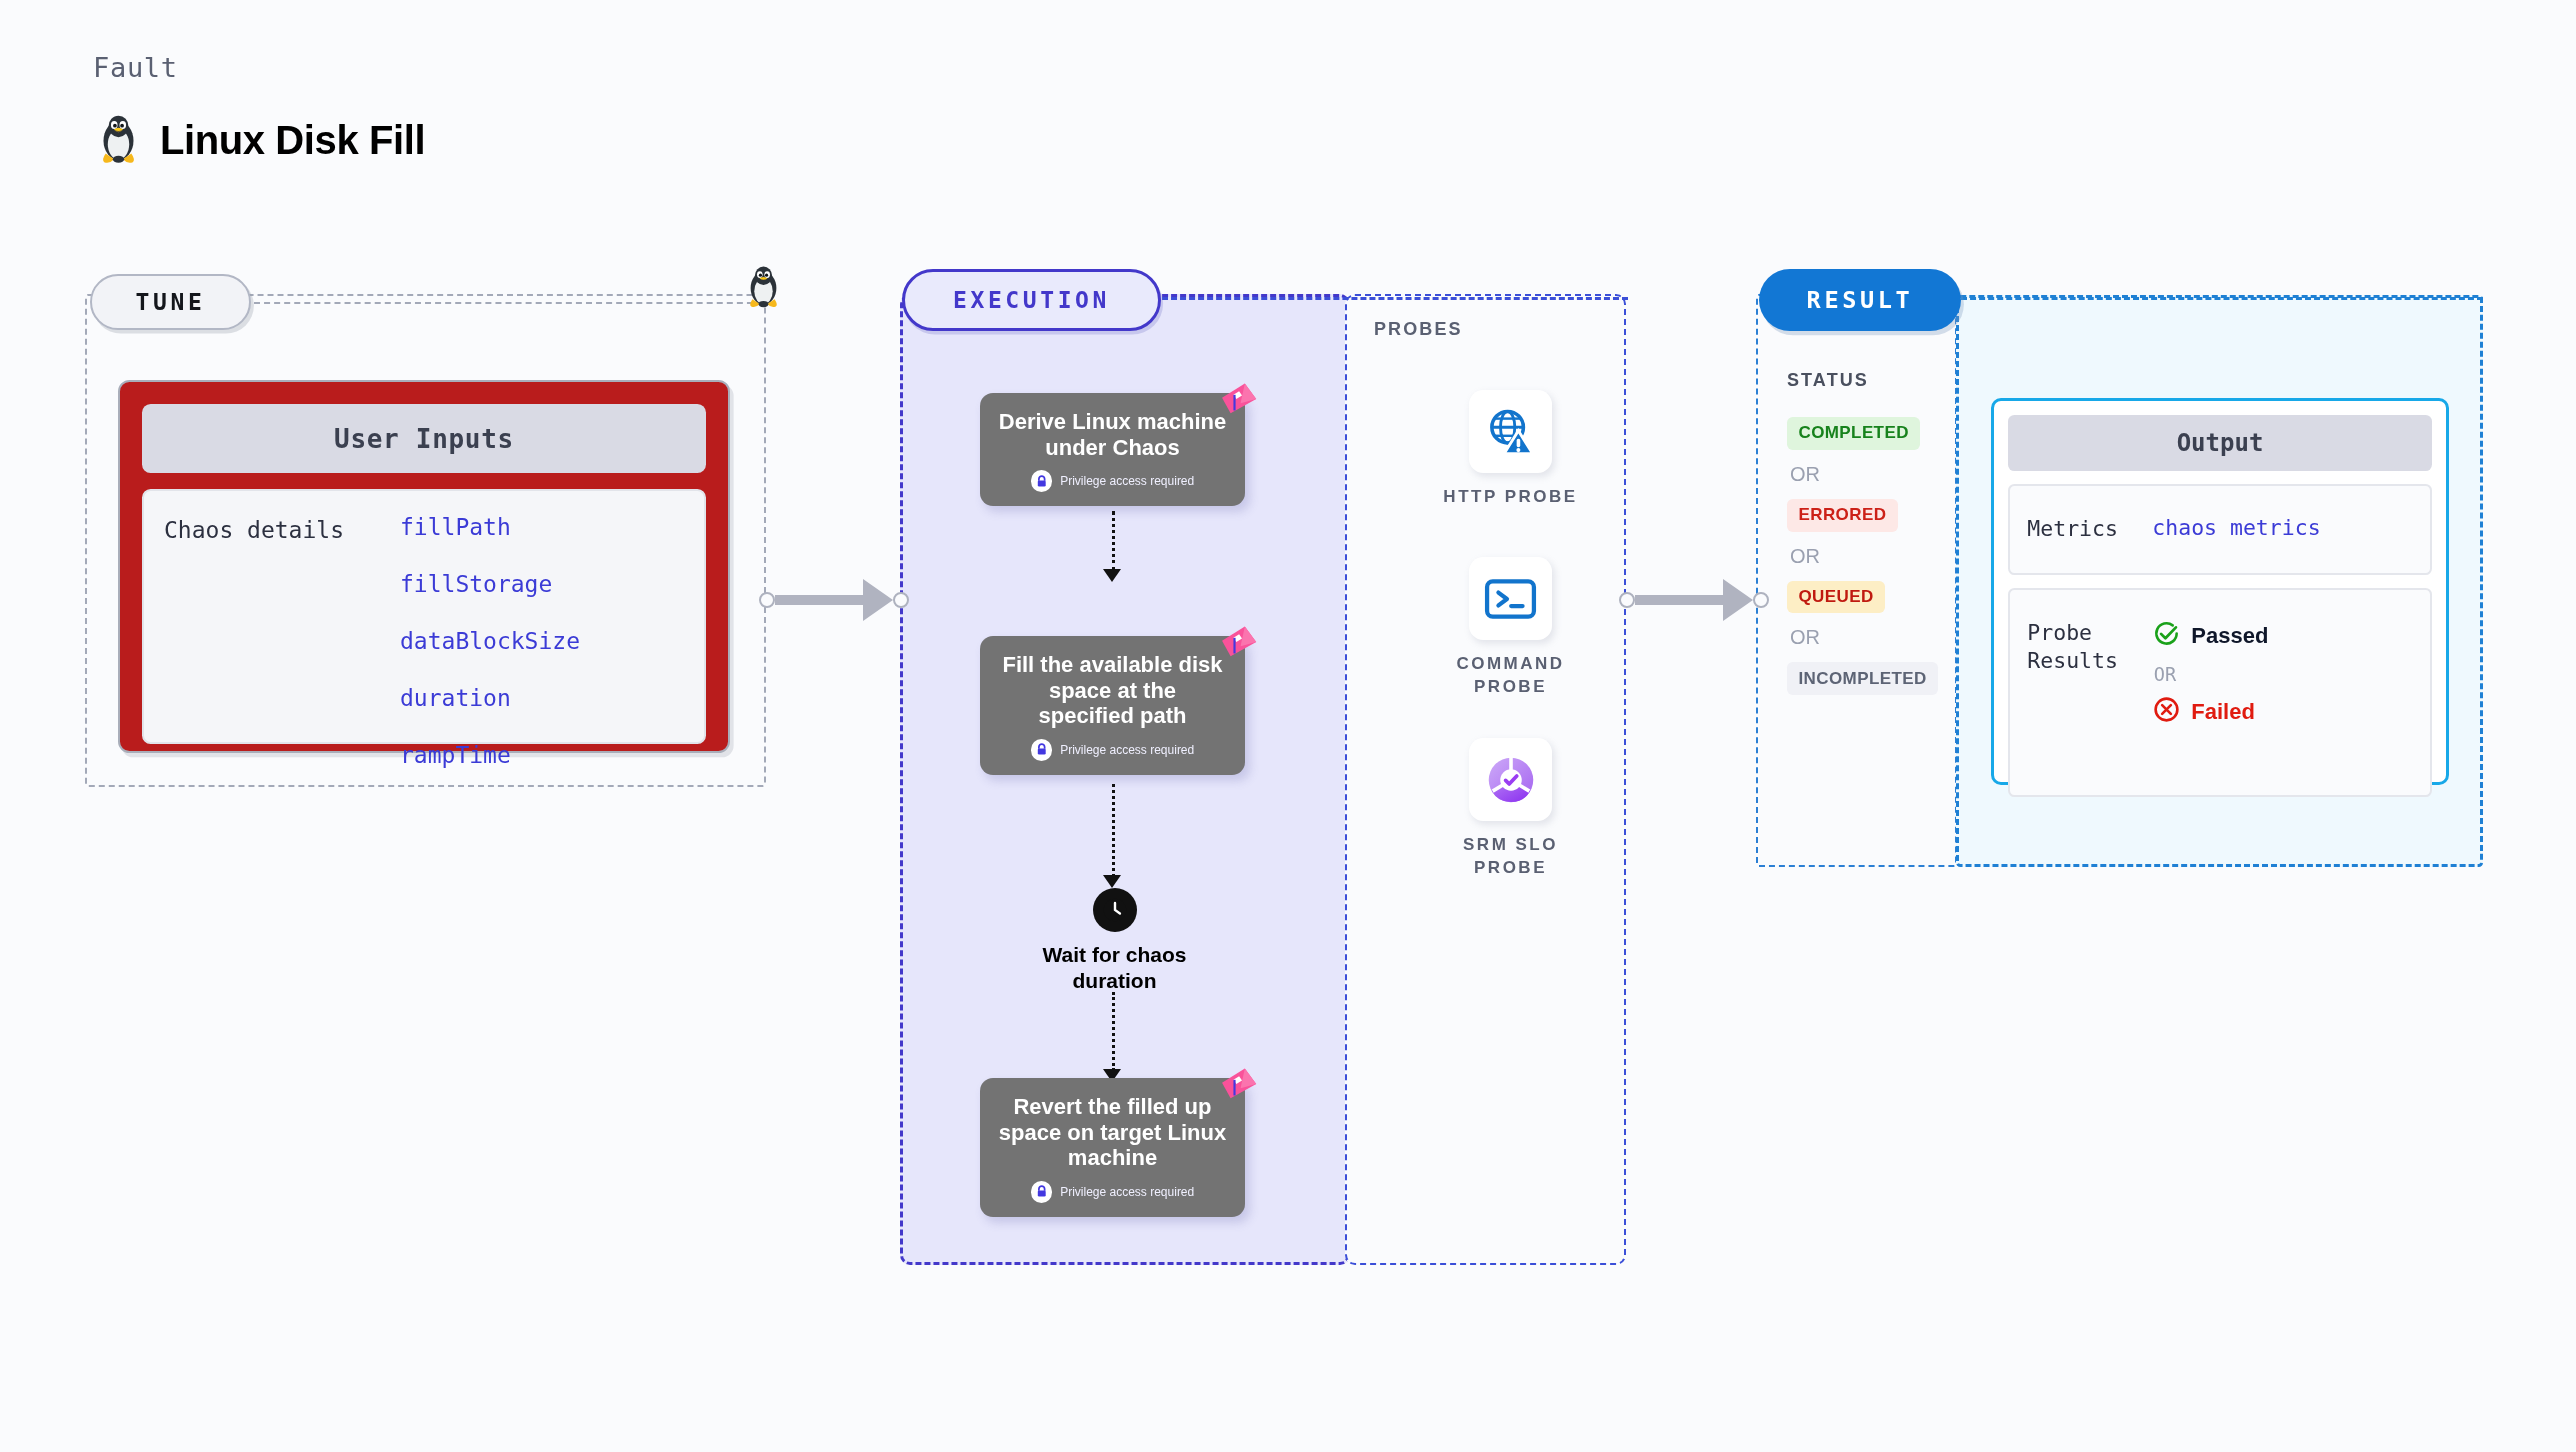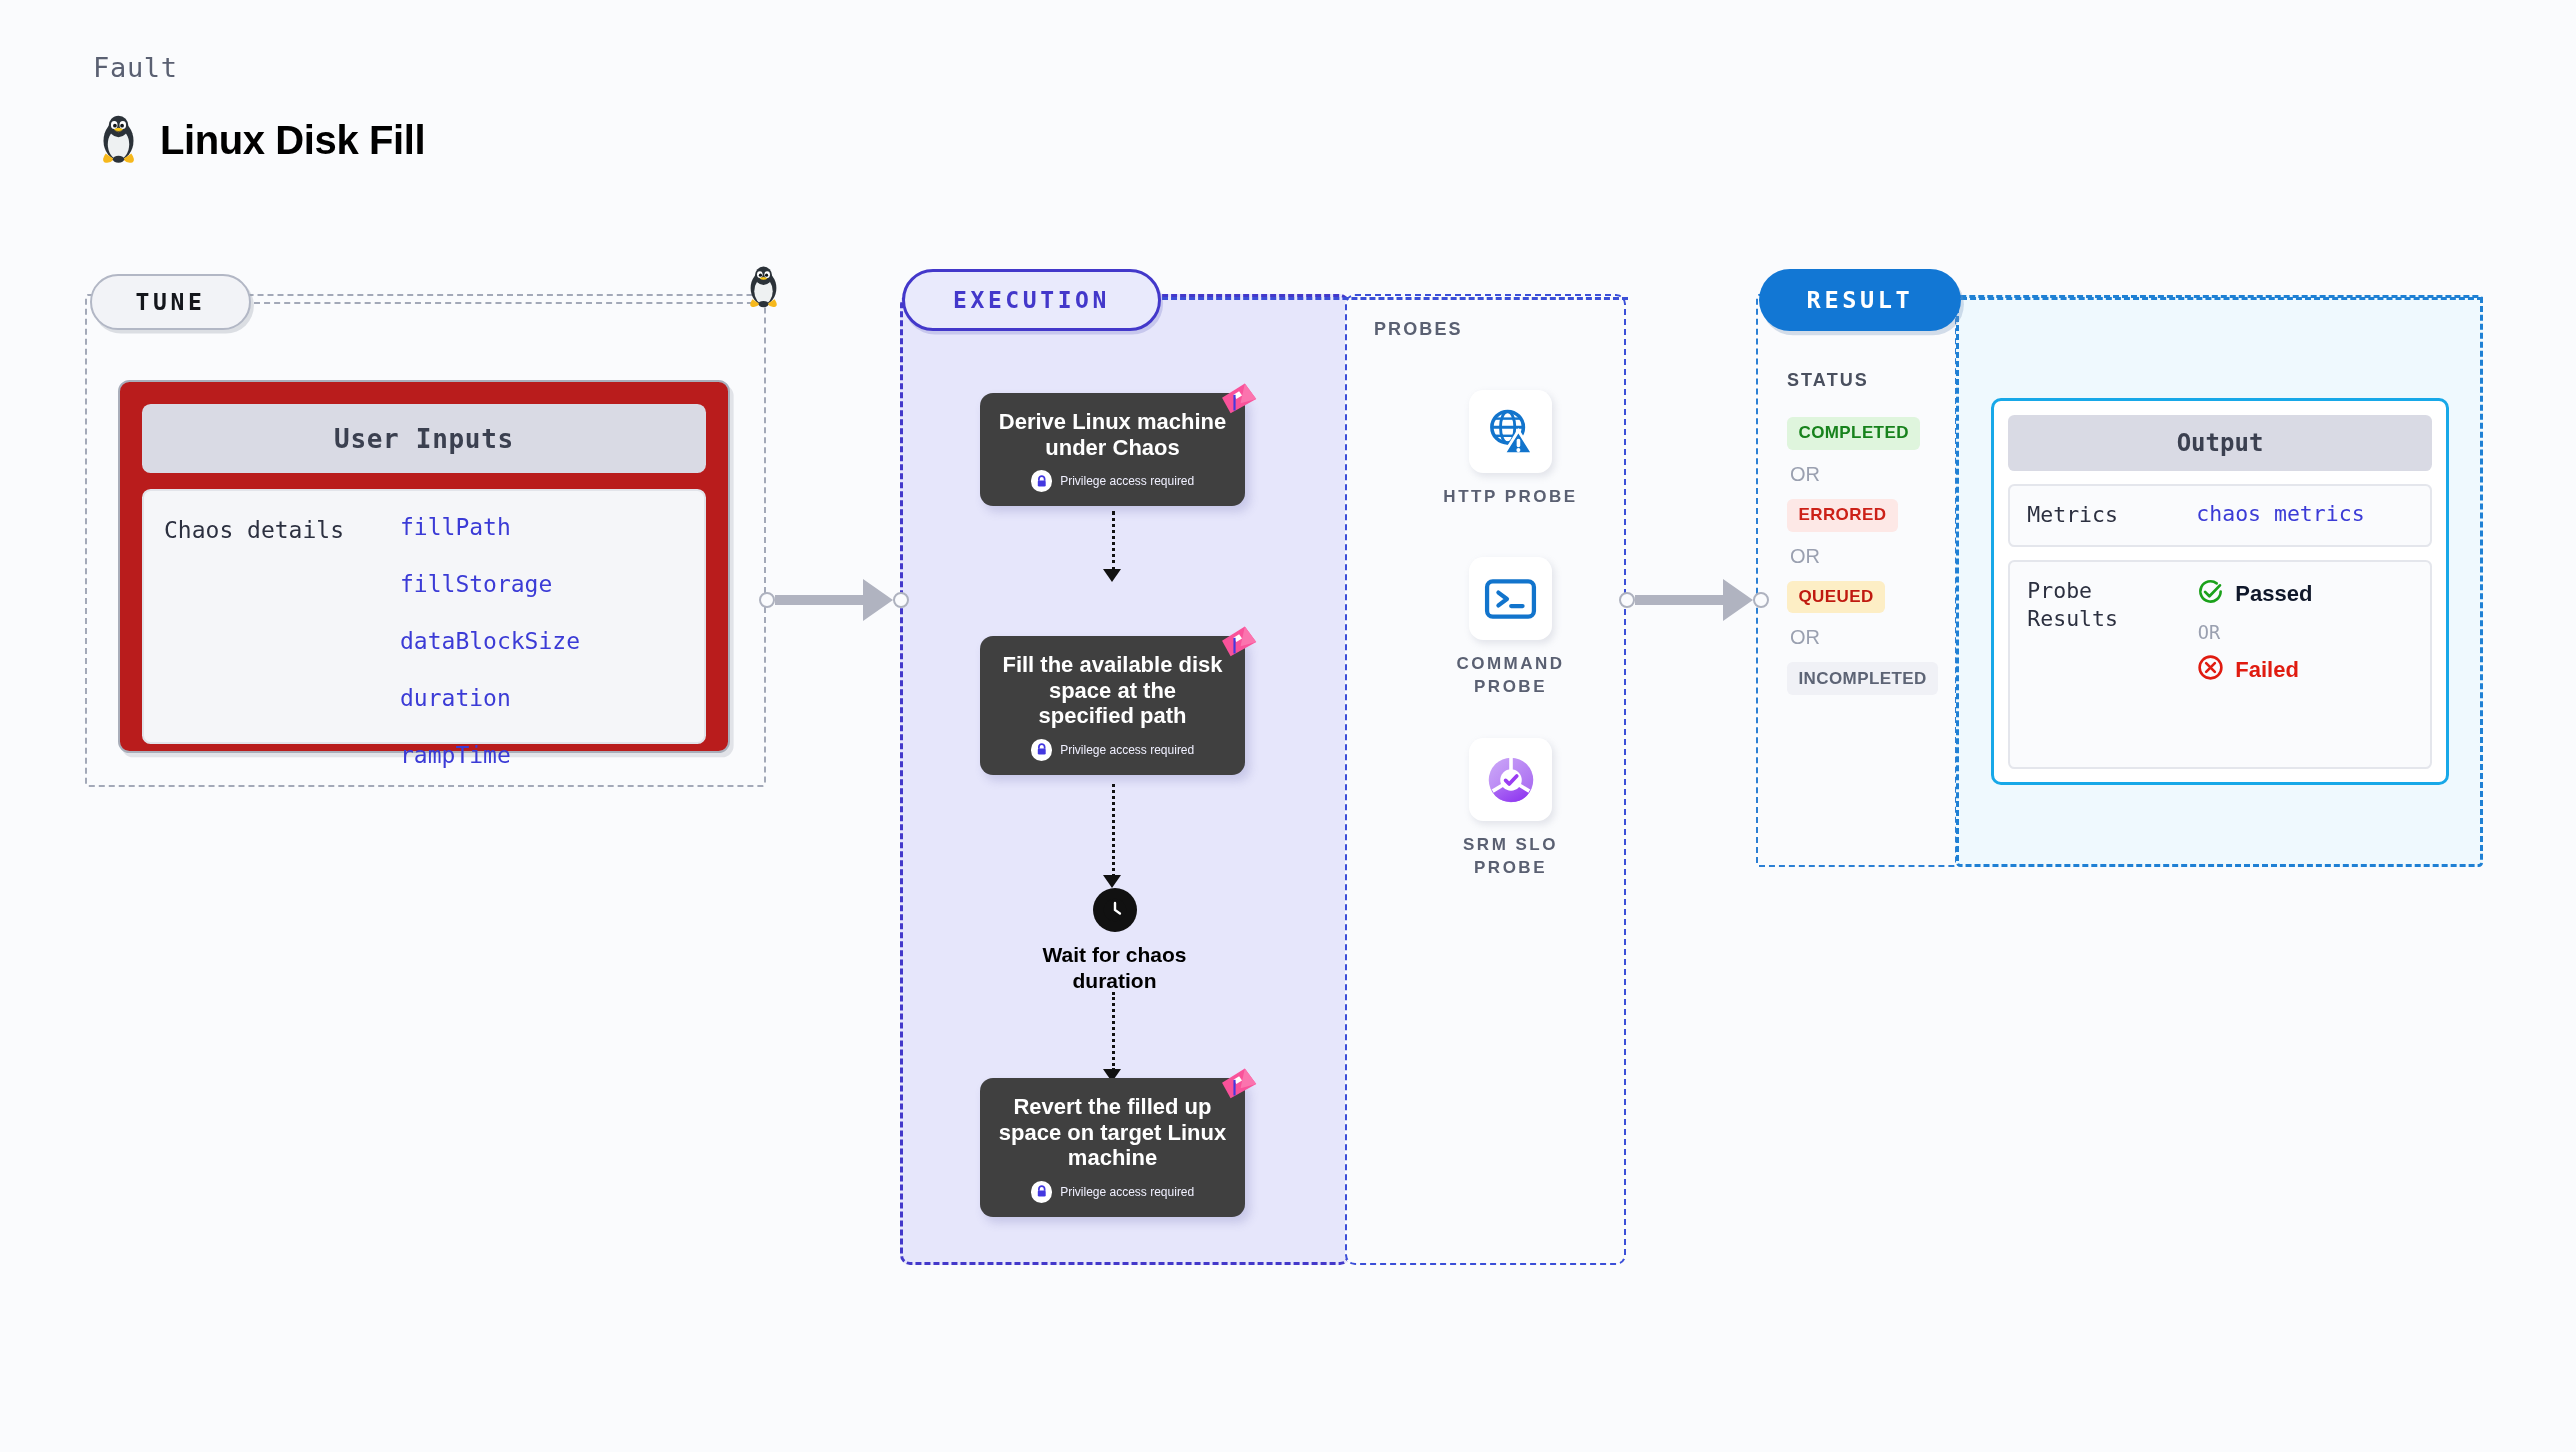--- a/index.html
+++ b/index.html
@@ -112,21 +112,21 @@
   }
   .conn .bar { height: 10px; background: #b0b3c0; flex: 1 1 auto; }
   .conn .head {
     width: 0; height: 0; border-top: 21.5px solid transparent;
     border-bottom: 21.5px solid transparent; border-left: 30px solid #b0b3c0;
     flex: 0 0 auto; margin-left: -1.4px;
   }
 
   
   .exec-card {
-    position: absolute; background: #404040; border-radius: 13px;
+    position: absolute; background: #737373; border-radius: 13px;
     color: #fff; text-align: center; padding: 15.8px 18.6px 14.3px;
     box-shadow: 4.3px 5.7px 10px rgba(90,90,170,.22);
   }
   .exec-title { font-size: 22px; font-weight: 700; line-height: 1.17; }
   .exec-priv {
     margin-top: 10px; display: flex; align-items: center; justify-content: center; gap: 7.9px;
     font-size: 12px; font-weight: 400; color: #f0f0ff;
   }
   .lock-badge {
     width: 21.5px; height: 21.5px; border-radius: 50%; background: #fff;
@@ -193,21 +193,21 @@
     padding: 14.3px;
   }
   .out-head {
     height: 56px; background: #d9dae4; border-radius: 6.4px;
     display: flex; align-items: center; justify-content: center;
     font-family: "DejaVu Sans Mono", monospace; font-size: 24px;
     font-weight: 700; color: #3b4050;
   }
   .out-row {
     margin-top: 13px; background: #fafbfd; border: 2.1px solid #e4e6ec;
-    border-radius: 6.4px; display: flex; padding: 15px 17px; gap: 44px;
+    border-radius: 6.4px; display: flex; padding: 29px 17px;
   }
   .out-label {
     font-family: "DejaVu Sans Mono", monospace; font-size: 21.5px;
     color: #2c3040; width: 125px; line-height: 1.32;
   }
   .out-link {
     font-family: "DejaVu Sans Mono", monospace; font-size: 21.5px; color: #3b3bd6;
   }
   .pr-col { display: flex; flex-direction: column; gap: 1.4px; }
   .pr-item { display: flex; align-items: center; gap: 10px; font-size: 22px; font-weight: 700; }

